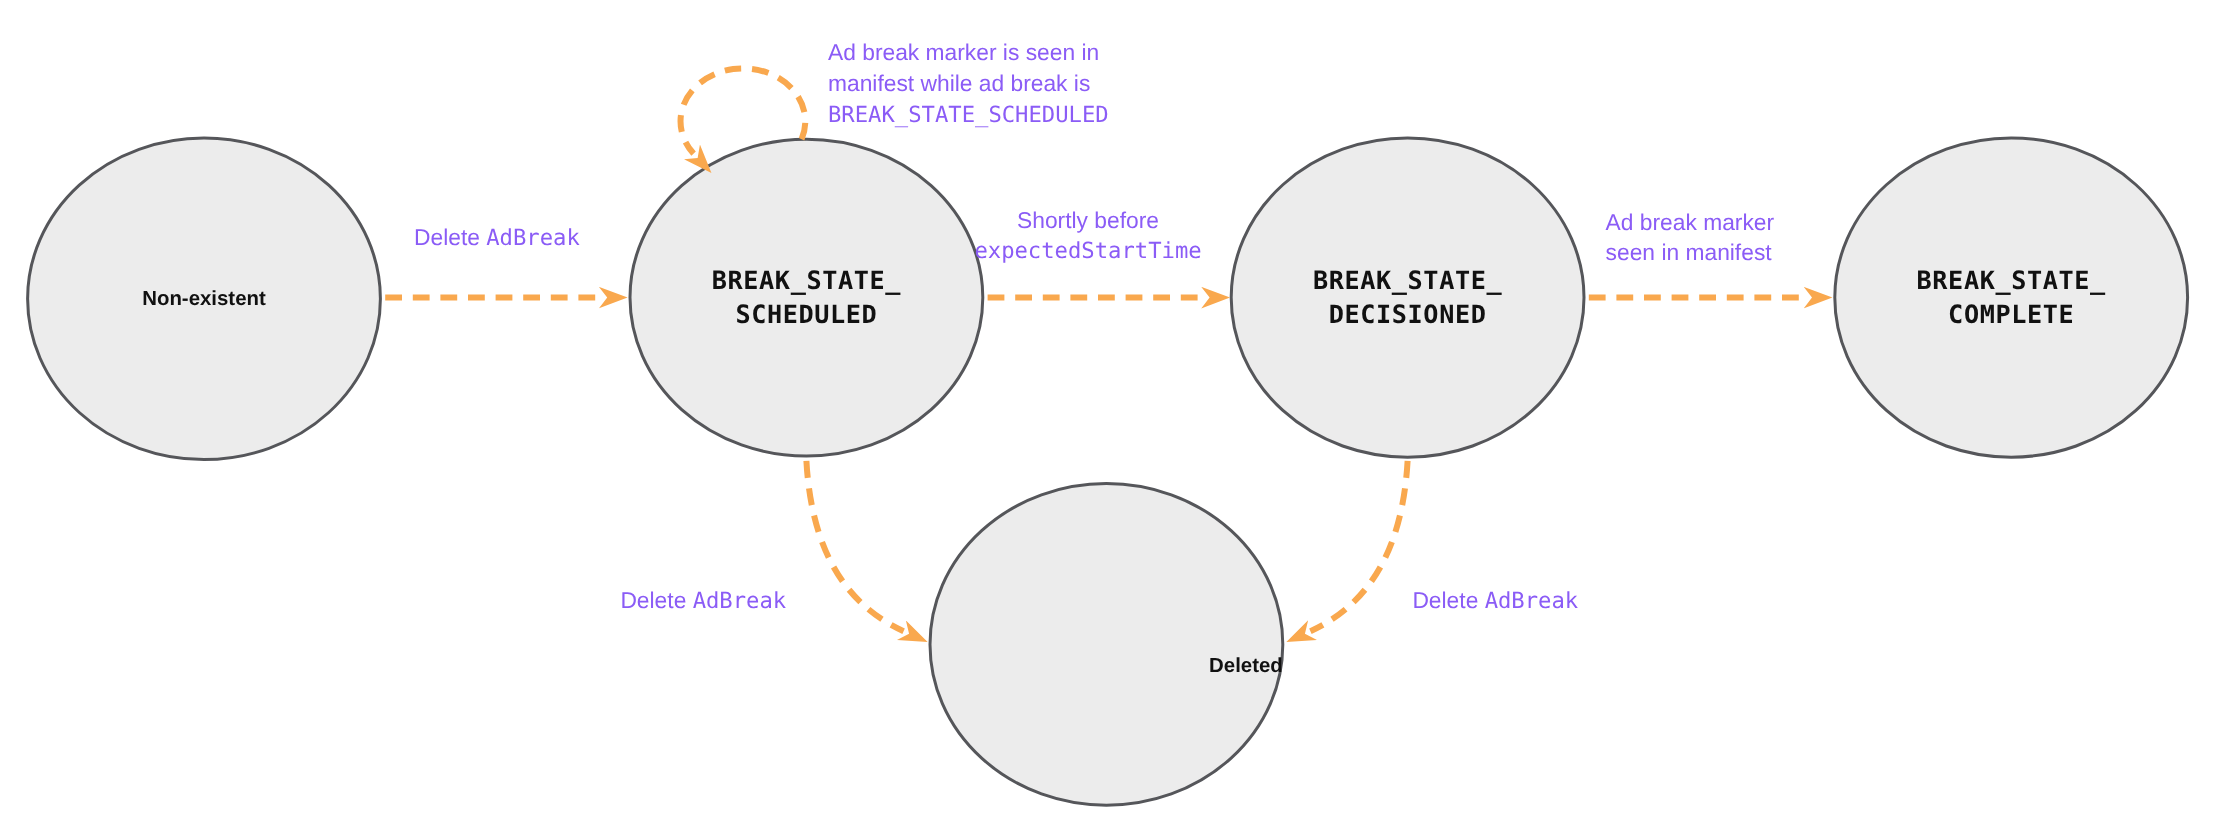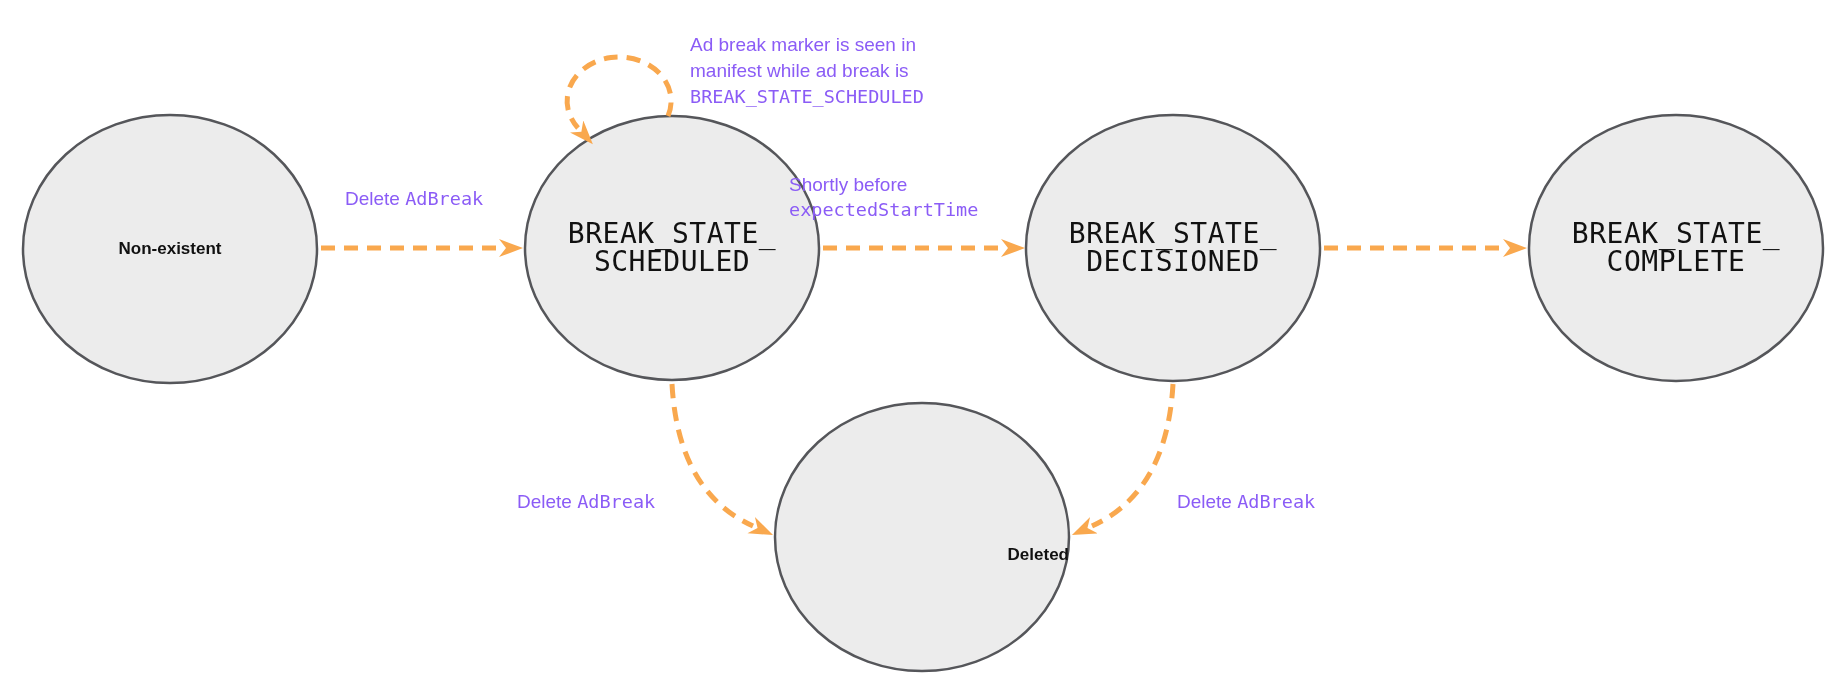--- a/index.html
+++ b/index.html
@@ -29,21 +29,21 @@
     flex-direction:column;
     align-items:center;
     justify-content:center;
     text-align:center;
     font-weight:bold;
     color:#111111;
   }
   .state-sans{font-size:17px;line-height:28px;font-weight:bold;}
   .state-mono{
     font-family:"DejaVu Sans Mono","Liberation Mono",monospace;
-    font-size:28px;line-height:28px;font-weight:normal;
+    font-size:21px;line-height:28px;font-weight:bold;
     letter-spacing:0.5px;
   }
 </style>
 </head>
 <body>
 
 <div class="canvas">
 
   <svg class="diagram-svg" width="1844" height="687" viewBox="0 0 1844 687">
     <defs>
@@ -97,25 +97,29 @@
   <div class="edge-label" style="left:345px;top:186px;">
     <span>Delete </span><span class="code">AdBreak</span>
   </div>
 
   <div class="edge-label" style="left:690px;top:32px;">
     <div>Ad break marker is seen in</div>
     <div>manifest while ad break is</div>
     <div class="code">BREAK_STATE_SCHEDULED</div>
   </div>
 
-  <div class="edge-label" style="left:789px;top:172px;line-height:25px;">
+  <div class="edge-label" style="left:812px;top:172px;line-height:25px;text-align:center;">
     <div>Shortly before</div>
     <div class="code">expectedStartTime</div>
   </div>
 
+  <div class="edge-label" style="left:1338px;top:174px;line-height:25px;">
+    <div>Ad break marker</div>
+    <div>seen in manifest</div>
+  </div>
 
   <div class="edge-label" style="left:517px;top:489px;">
     <span>Delete </span><span class="code">AdBreak</span>
   </div>
 
   <div class="edge-label" style="left:1177px;top:489px;">
     <span>Delete </span><span class="code">AdBreak</span>
   </div>
 
 </div>

